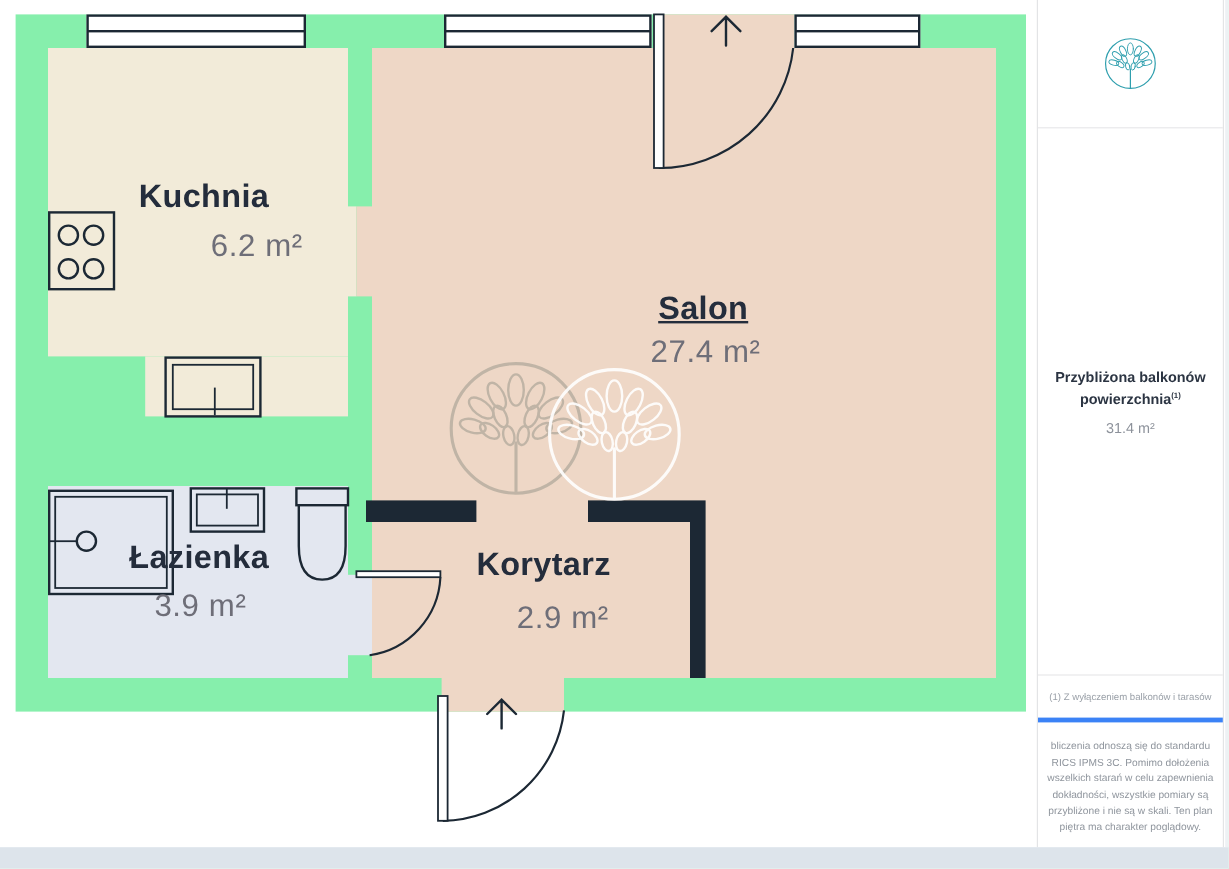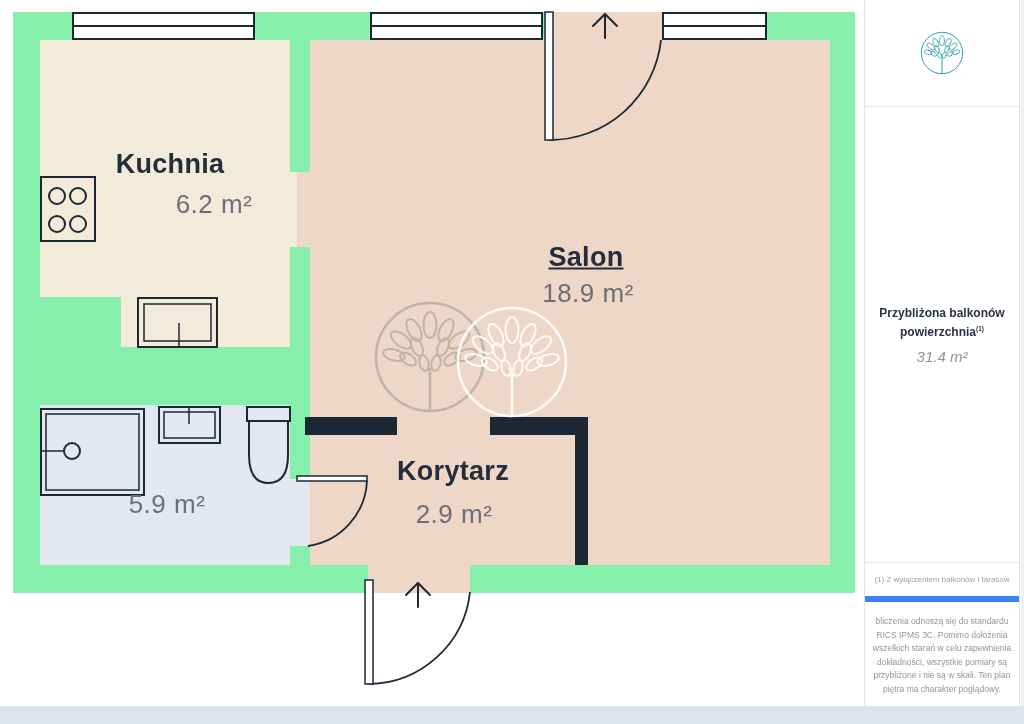--- a/index.html
+++ b/index.html
@@ -41,22 +41,22 @@
     box-sizing:border-box;
   }
   .side-sec{box-sizing:border-box;display:flex;flex-direction:column;align-items:center;justify-content:center;}
   .sec-logo{height:107px;border-bottom:1px solid #e8e8ea;}
   .sec-summary{height:456px;border-bottom:1px solid #e8e8ea;padding:0 10px;}
   .summary-title{
     font-weight:bold;font-size:12px;line-height:1.55;color:#2b3442;
     text-align:center;width:132px;
   }
   .summary-marker{font-size:6.5px;vertical-align:super;font-weight:bold;color:#2b3442;}
-  .summary-value{margin-top:7px;font-size:15px;color:#8d929b;text-align:center;font-style:italic;}
-  .sec-footnote{height:39px;border-bottom:6px solid #3b82f6;}
+  .summary-value{margin-top:7px;font-size:12px;color:#8d929b;text-align:center;}
+  .sec-footnote{height:39px;border-bottom:4px solid #3b82f6;}
   .footnote-text{font-size:8px;color:#9aa0a8;text-align:center;width:150px;}
   .sec-disclaimer{height:104px;justify-content:flex-start;padding-top:13px;}
   .disclaimer-text{
     font-size:8.5px;line-height:1.6;color:#8f959d;text-align:center;width:150px;
   }
   .brand{margin-top:11px;font-size:10.5px;letter-spacing:1px;color:#41464e;}
   .brand .b{font-weight:bold;}
   
   .bottom-strip{position:absolute;left:0;top:706px;width:1024px;height:18px;background:#dde4eb;}
   .right-gutter{position:absolute;left:1021px;top:0;width:3px;height:706px;background:#eef1f4;}
@@ -169,26 +169,27 @@
     <g stroke="#1c2834" fill="none" stroke-width="2" stroke-linecap="round">
       <path d="M592,26 L592,2 M580,14 L592,2 L604,14"></path>
       <path d="M405,595 L405,571 M393,583 L405,571 L417,583"></path>
     </g>
   </svg>
 
   <div class="room-label" style="left:157px;top:152px;">Kuchnia</div>
   <div class="room-area" style="left:157px;top:192px;margin-left:44px;">6.2 m²</div>
 
   <div class="room-label" style="left:573px;top:245px;text-decoration:underline;">Salon</div>
-  <div class="room-area" style="left:575px;top:281px;">18.9 m²</div>
-
-  <div class="room-area" style="left:154px;top:492px;">5.9 m²</div>
+  <div class="room-area" style="left:575px;top:281px;">27.4 m²</div>
+
+  <div class="room-label" style="left:153px;top:453px;">Łazienka</div>
+  <div class="room-area" style="left:154px;top:492px;">3.9 m²</div>
 
   <div class="room-label" style="left:440px;top:459px;">Korytarz</div>
-  <div class="room-area" style="left:441px;top:502px;">2.9 m²</div>
+  <div class="room-area" style="left:456px;top:502px;">2.9 m²</div>
 </div>
 
 <aside class="sidebar">
   <div class="side-sec sec-logo">
     <svg width="46" height="46" viewBox="0 0 120 120">
       <use href="#tree" stroke="#2f9fae"></use>
     </svg>
   </div>
 
   <div class="side-sec sec-summary">

